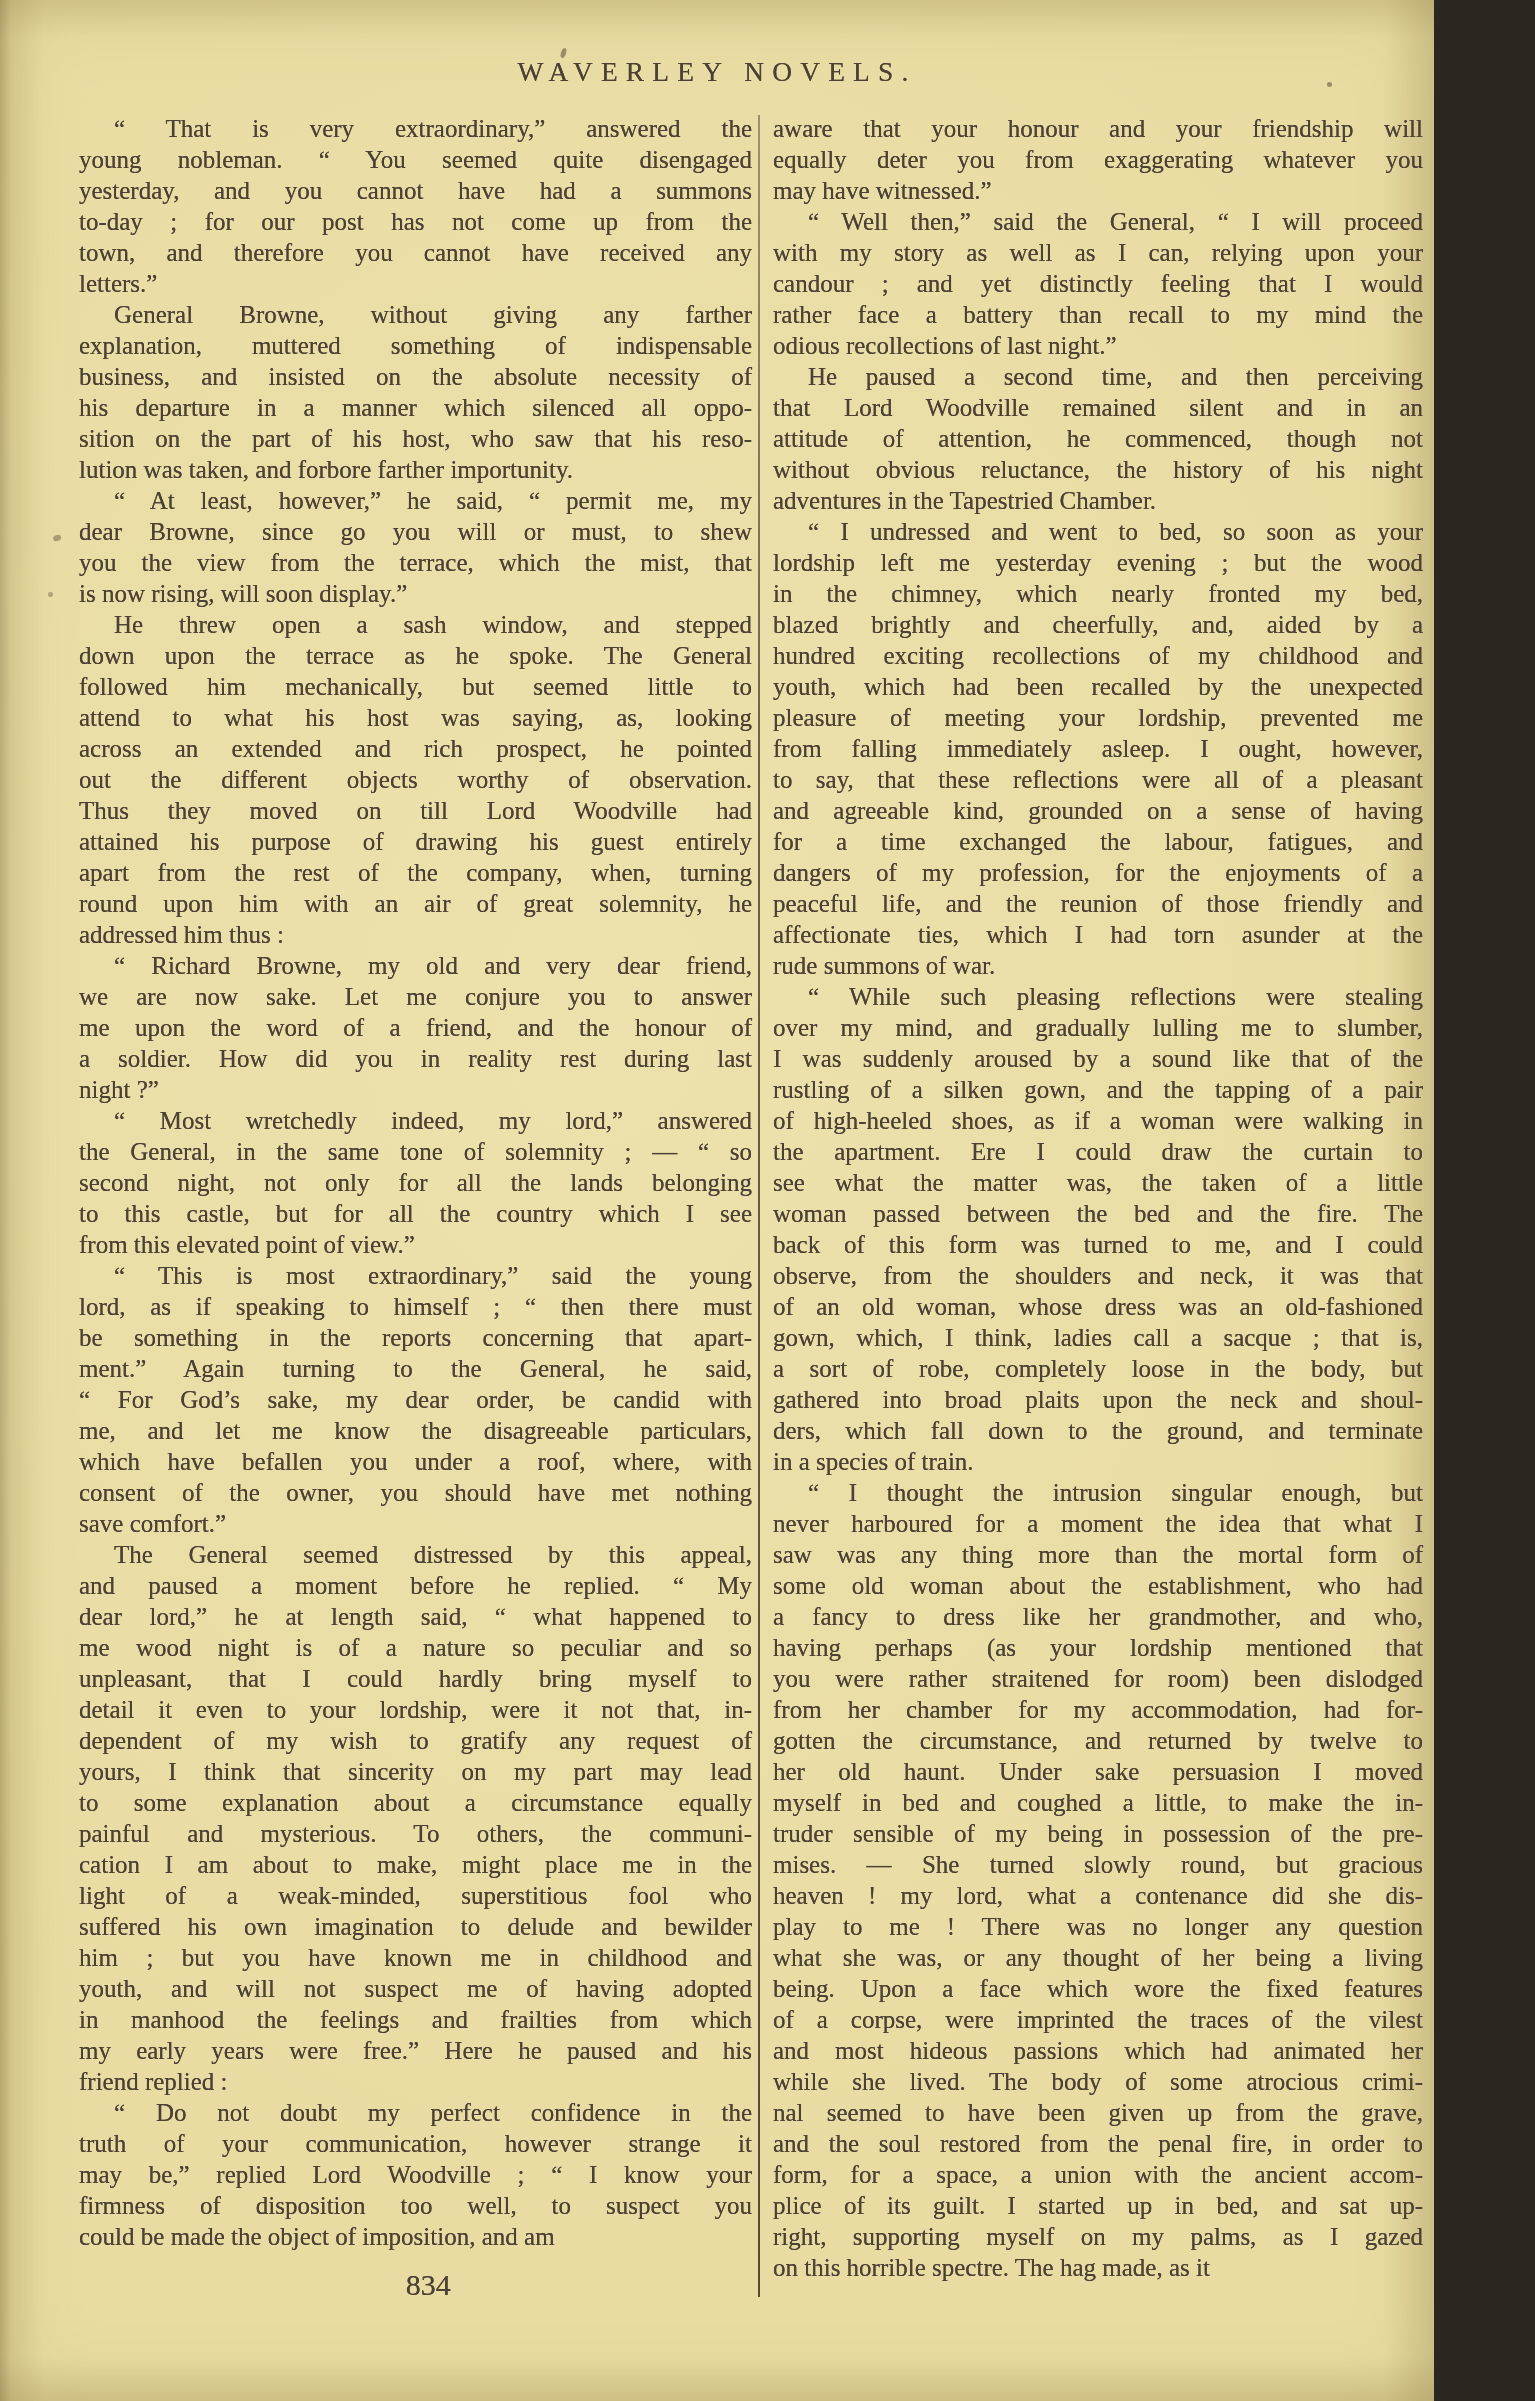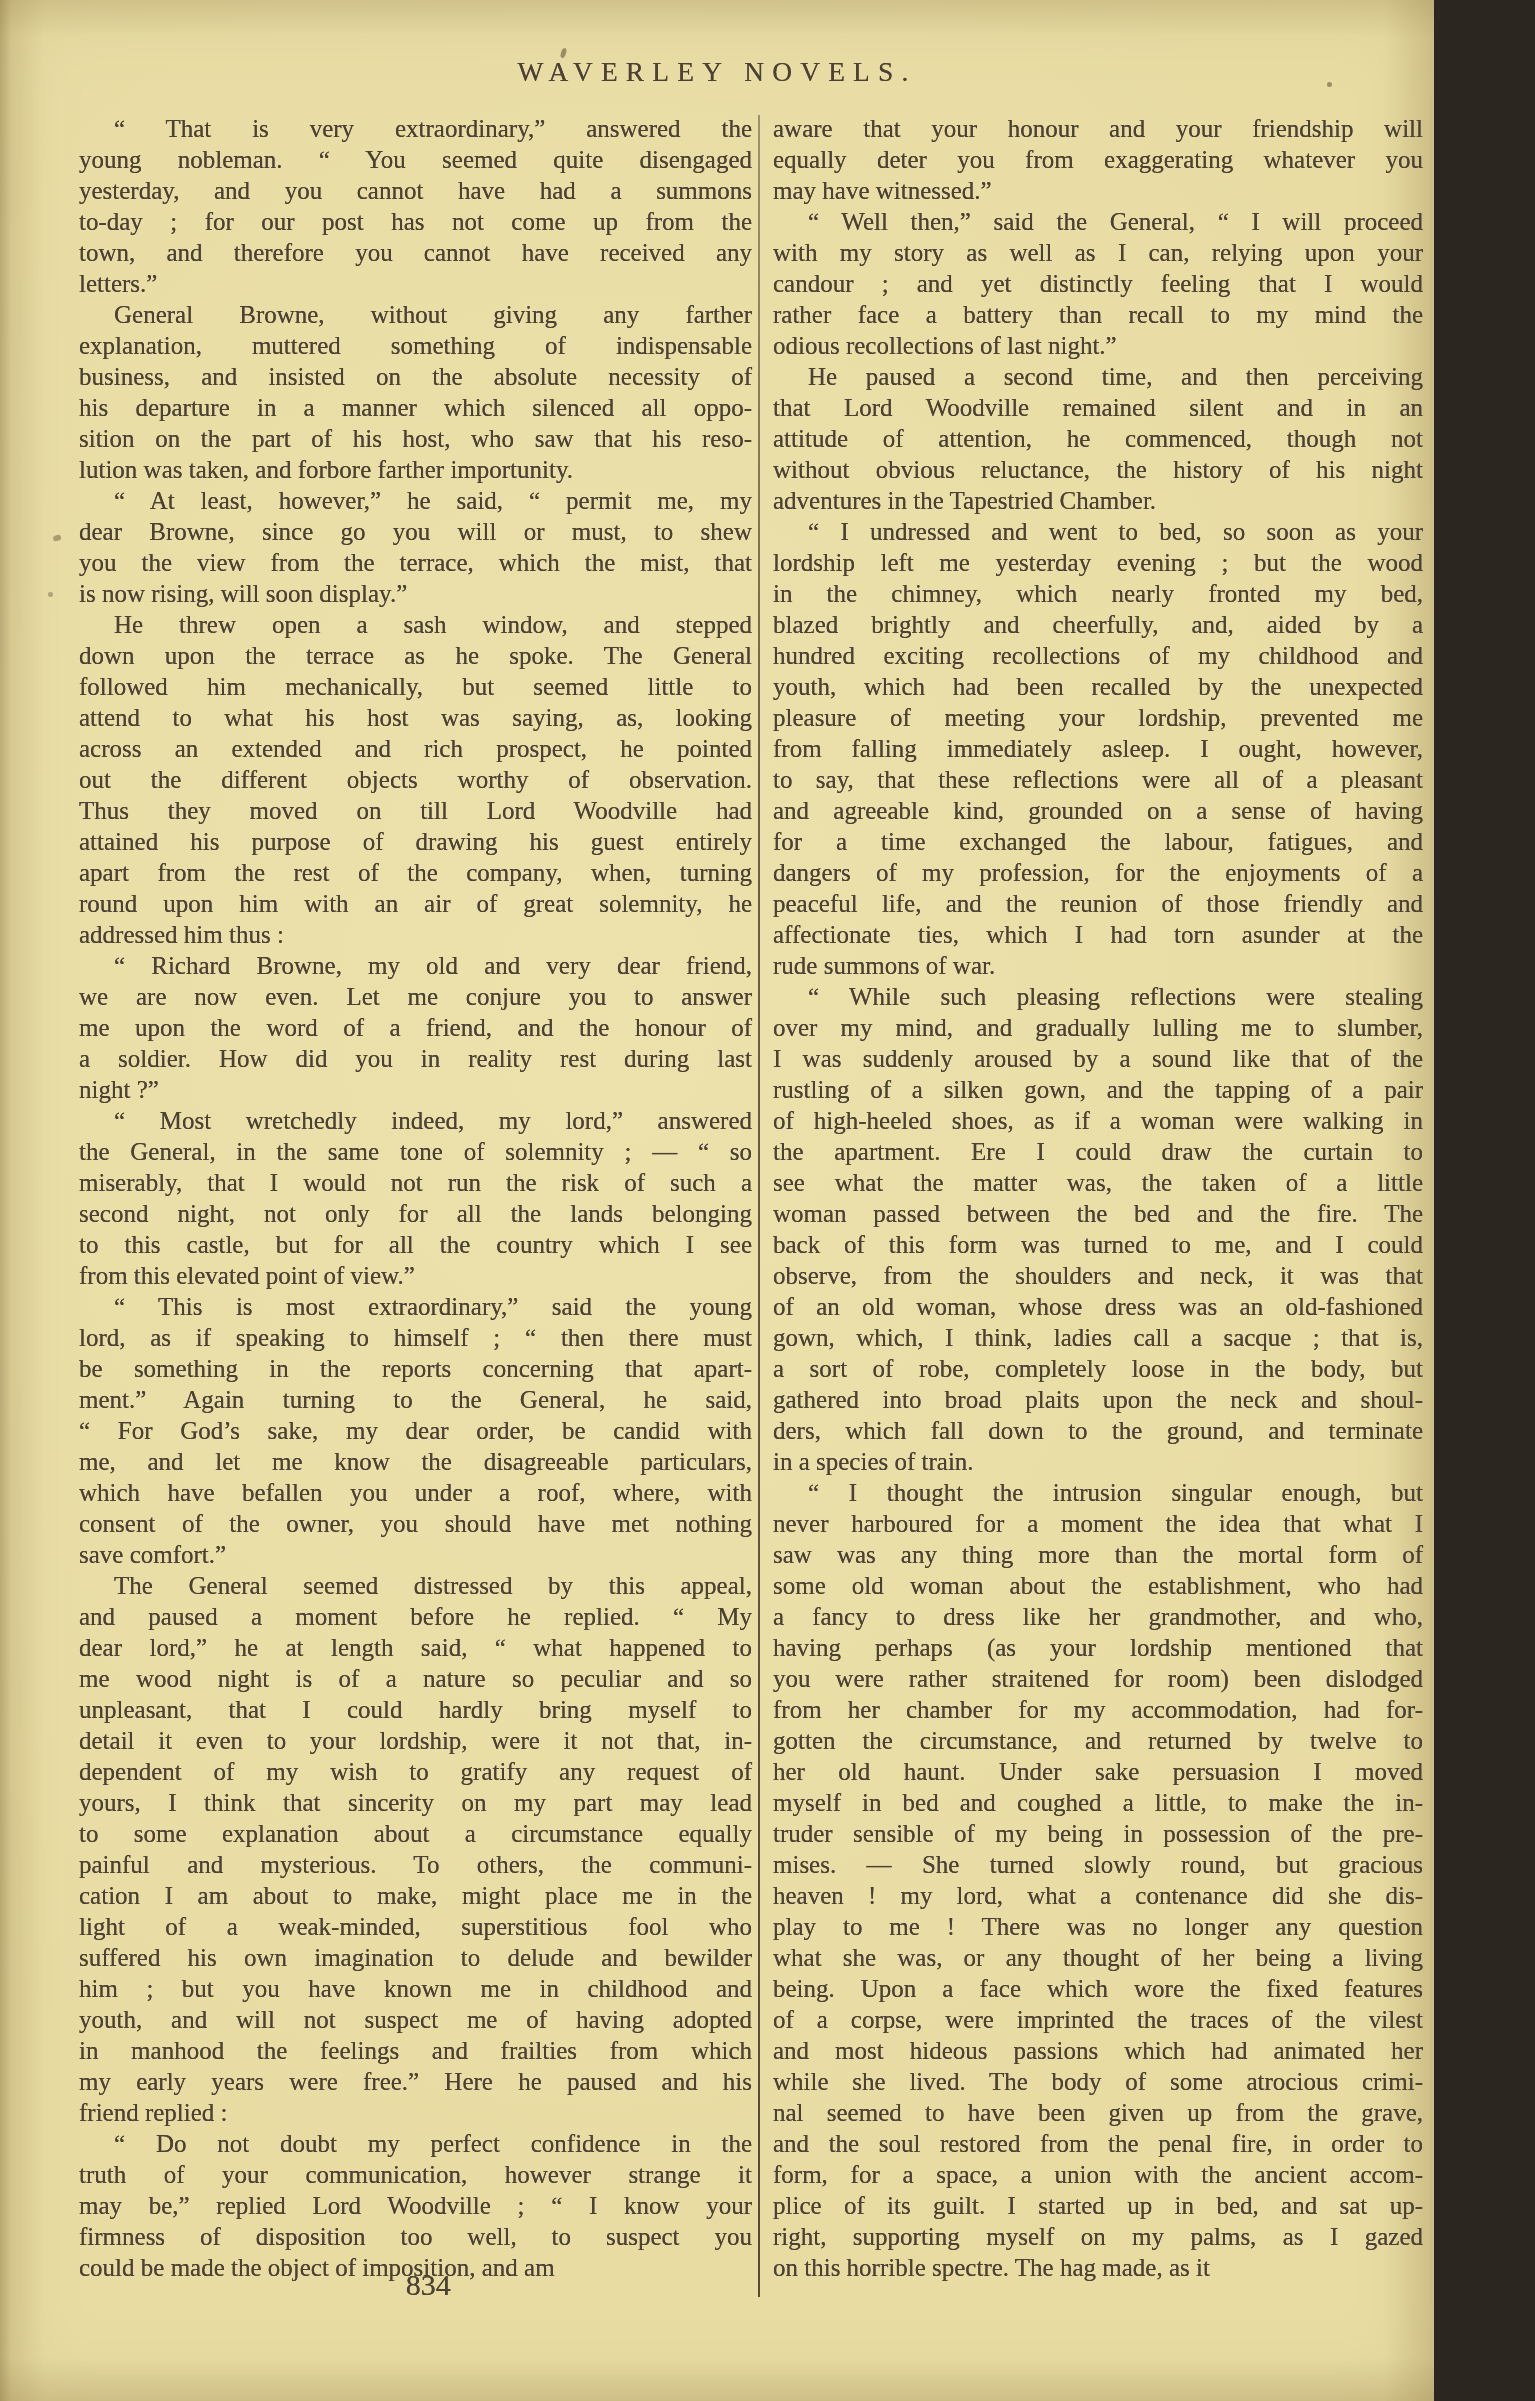--- a/index.html
+++ b/index.html
@@ -87,29 +87,28 @@
         <div class="line">across an extended and rich prospect, he pointed</div>
         <div class="line">out the different objects worthy of observation.</div>
         <div class="line">Thus they moved on till Lord Woodville had</div>
         <div class="line">attained his purpose of drawing his guest entirely</div>
         <div class="line">apart from the rest of the company, when, turning</div>
         <div class="line">round upon him with an air of great solemnity, he</div>
         <div class="line last">addressed him thus :</div>
       </div>
       <div class="para">
         <div class="line first">“ Richard Browne, my old and very dear friend,</div>
-        <div class="line">we are now even.  Let me conjure you to answer</div>
+        <div class="line">we are now sake.  Let me conjure you to answer</div>
         <div class="line">me upon the word of a friend, and the honour of</div>
         <div class="line">a soldier.  How did you in reality rest during last</div>
         <div class="line last">night ?”</div>
       </div>
       <div class="para">
         <div class="line first">“ Most wretchedly indeed, my lord,” answered</div>
         <div class="line">the General, in the same tone of solemnity ; — “ so</div>
-        <div class="line">miserably, that I would not run the risk of such a</div>
         <div class="line">second night, not only for all the lands belonging</div>
         <div class="line">to this castle, but for all the country which I see</div>
         <div class="line last">from this elevated point of view.”</div>
       </div>
       <div class="para">
         <div class="line first">“ This is most extraordinary,” said the young</div>
         <div class="line">lord, as if speaking to himself ; “ then there must</div>
         <div class="line">be something in the reports concerning that apart-</div>
         <div class="line">ment.”  Again turning to the General, he said,</div>
         <div class="line">“ For God’s sake, my dear order, be candid with</div>

